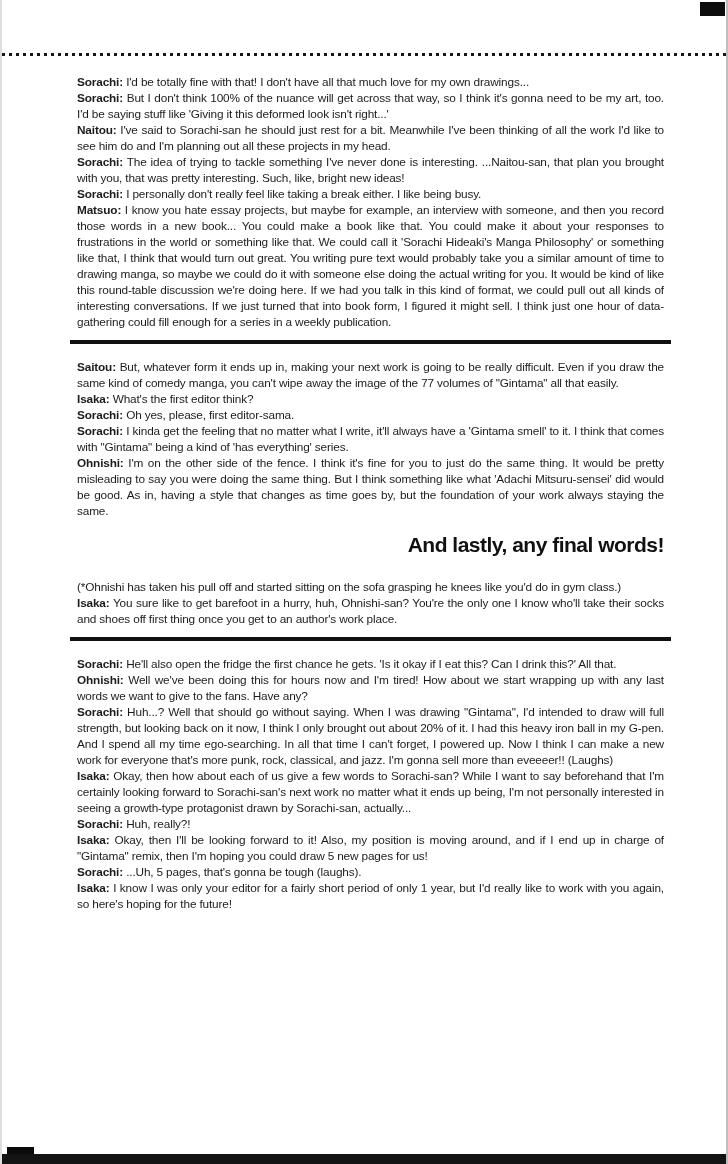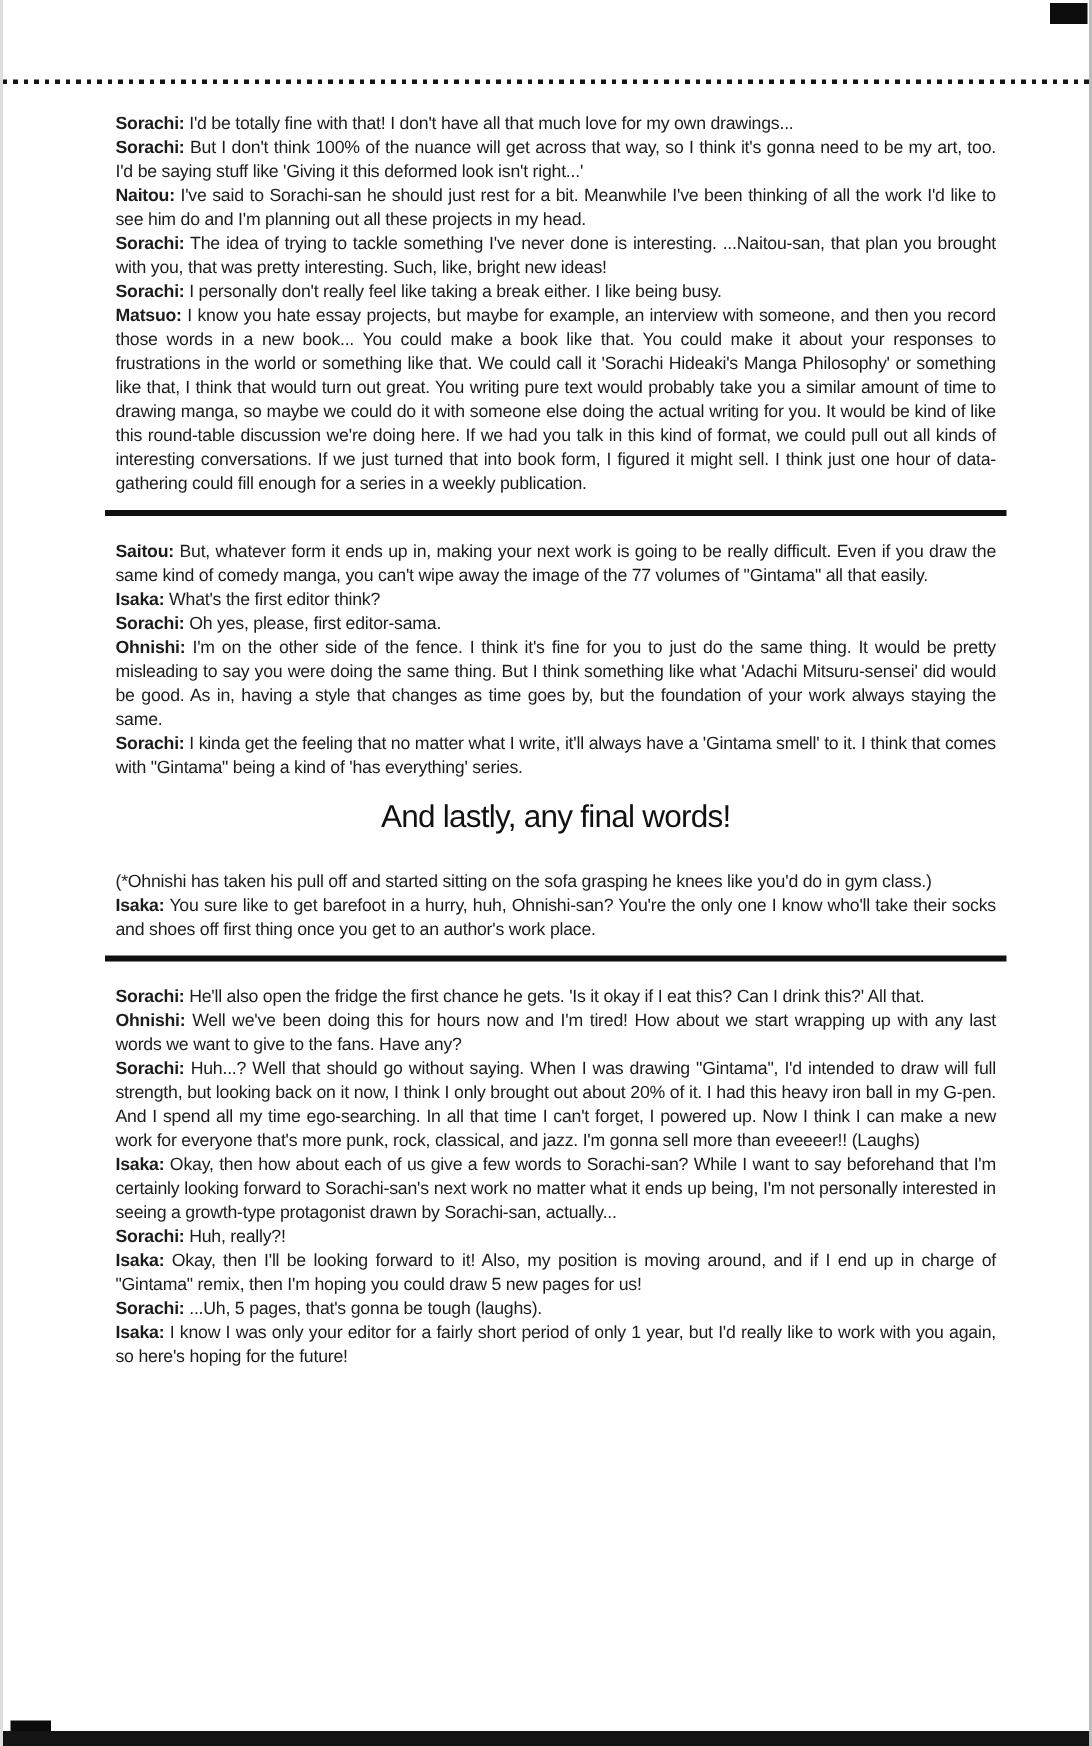--- a/index.html
+++ b/index.html
@@ -34,23 +34,23 @@
   .dialogue-block{margin:0;}
   .dialogue-block p{
     margin:0;text-align:justify;
   }
   .dialogue-block p b{font-weight:bold;}
   .divider{
     height:4px;background:#101010;margin:10px -7px 15px -7px;
   }
   .heading{
     margin:14px 0 22px 0;
-    text-align:center;
+    text-align:right;
     font-size:21px;
-    font-weight:normal;
+    font-weight:bold;
     letter-spacing:-0.5px;
     color:#111111;
     line-height:24px;
   }
 </style>
 </head>
 <body>
 
 <div id="page">
   <div class="top-right-mark"></div>
@@ -62,22 +62,22 @@
         <p><b>Naitou:</b> I've said to Sorachi-san he should just rest for a bit. Meanwhile I've been thinking of all the work I'd like to see him do and I'm planning out all these projects in my head.</p>
         <p><b>Sorachi:</b> The idea of trying to tackle something I've never done is interesting. ...Naitou-san, that plan you brought with you, that was pretty interesting. Such, like, bright new ideas!</p>
         <p><b>Sorachi:</b> I personally don't really feel like taking a break either. I like being busy.</p>
         <p><b>Matsuo:</b> I know you hate essay projects, but maybe for example, an interview with someone, and then you record those words in a new book... You could make a book like that. You could make it about your responses to frustrations in the world or something like that. We could call it 'Sorachi Hideaki's Manga Philosophy' or something like that, I think that would turn out great. You writing pure text would probably take you a similar amount of time to drawing manga, so maybe we could do it with someone else doing the actual writing for you. It would be kind of like this round-table discussion we're doing here. If we had you talk in this kind of format, we could pull out all kinds of interesting conversations. If we just turned that into book form, I figured it might sell. I think just one hour of data-gathering could fill enough for a series in a weekly publication.</p>
       </div>
       <div class="divider"></div>
       <div class="dialogue-block">
         <p><b>Saitou:</b> But, whatever form it ends up in, making your next work is going to be really difficult. Even if you draw the same kind of comedy manga, you can't wipe away the image of the 77 volumes of "Gintama" all that easily.</p>
         <p><b>Isaka:</b> What's the first editor think?</p>
         <p><b>Sorachi:</b> Oh yes, please, first editor-sama.</p>
+        <p><b>Sorachi:</b> I kinda get the feeling that no matter what I write, it'll always have a 'Gintama smell' to it. I think that comes with "Gintama" being a kind of 'has everything' series.</p>
         <p><b>Ohnishi:</b> I'm on the other side of the fence. I think it's fine for you to just do the same thing. It would be pretty misleading to say you were doing the same thing. But I think something like what 'Adachi Mitsuru-sensei' did would be good. As in, having a style that changes as time goes by, but the foundation of your work always staying the same.</p>
-        <p><b>Sorachi:</b> I kinda get the feeling that no matter what I write, it'll always have a 'Gintama smell' to it. I think that comes with "Gintama" being a kind of 'has everything' series.</p>
       </div>
       <div class="heading">And lastly, any final words!</div>
       <div class="dialogue-block">
         <p>(*Ohnishi has taken his pull off and started sitting on the sofa grasping he knees like you'd do in gym class.)</p>
         <p><b>Isaka:</b> You sure like to get barefoot in a hurry, huh, Ohnishi-san? You're the only one I know who'll take their socks and shoes off first thing once you get to an author's work place.</p>
       </div>
       <div class="divider"></div>
       <div class="dialogue-block">
         <p><b>Sorachi:</b> He'll also open the fridge the first chance he gets. 'Is it okay if I eat this? Can I drink this?' All that.</p>
         <p><b>Ohnishi:</b> Well we've been doing this for hours now and I'm tired! How about we start wrapping up with any last words we want to give to the fans. Have any?</p>

